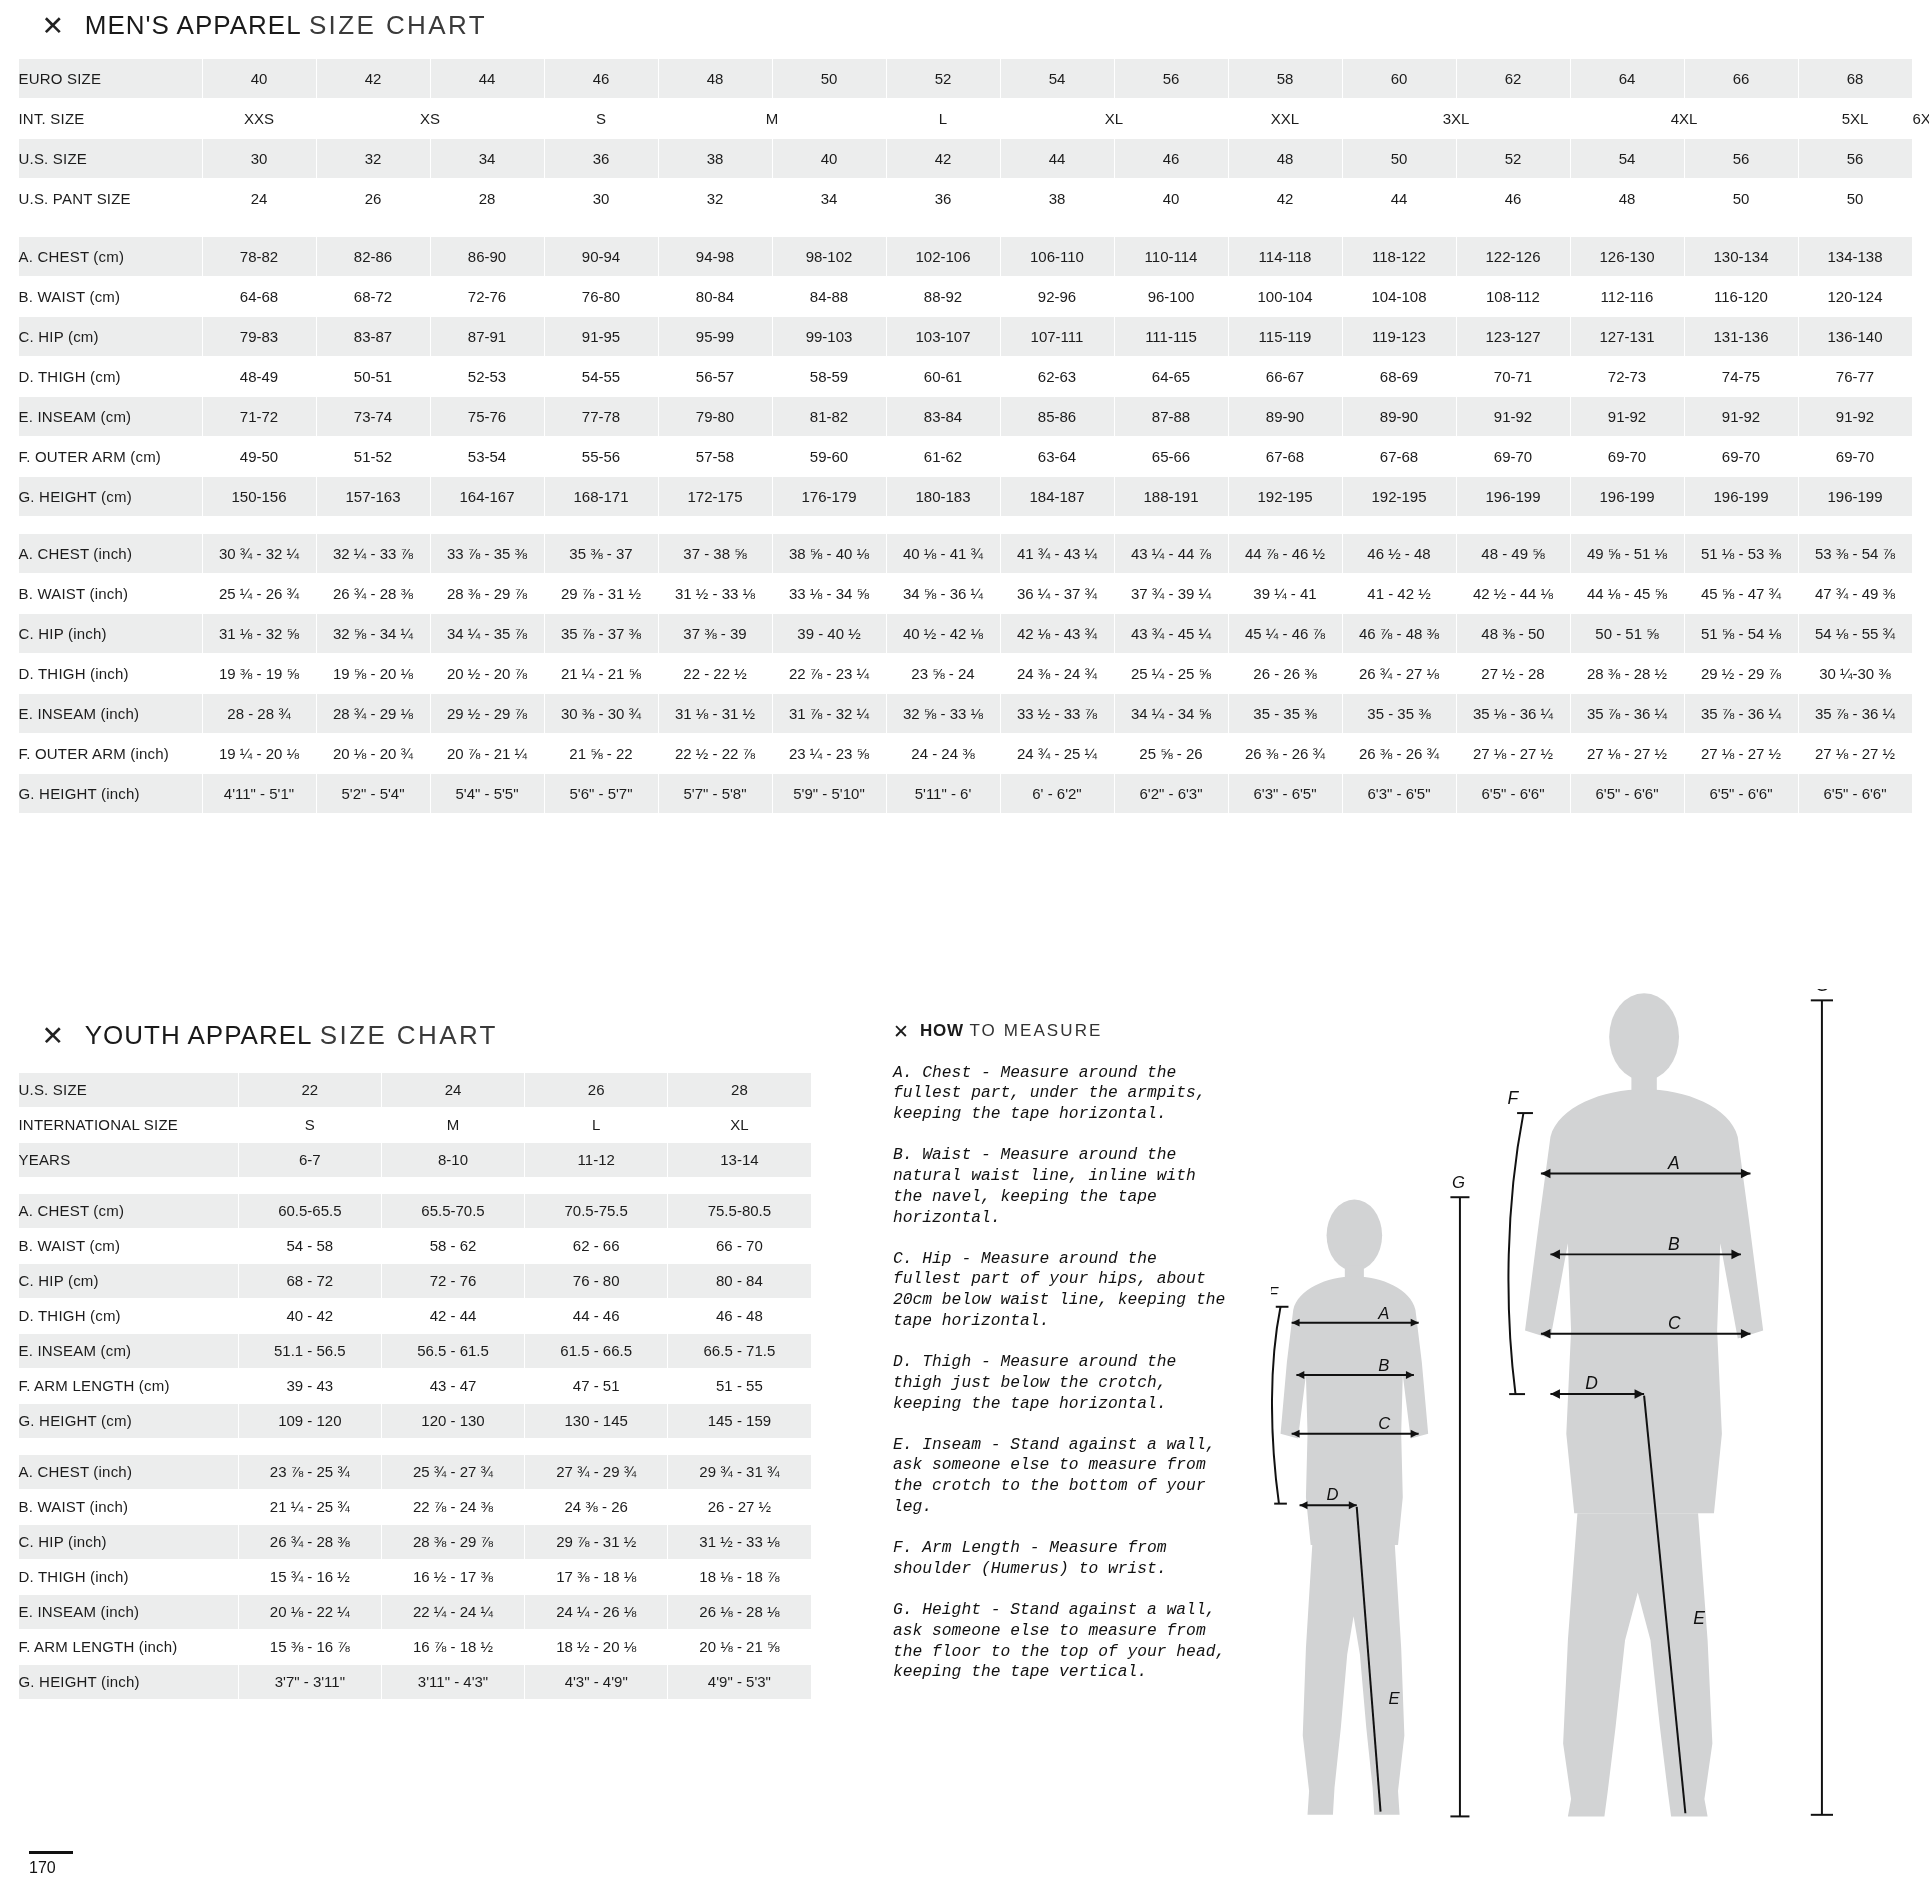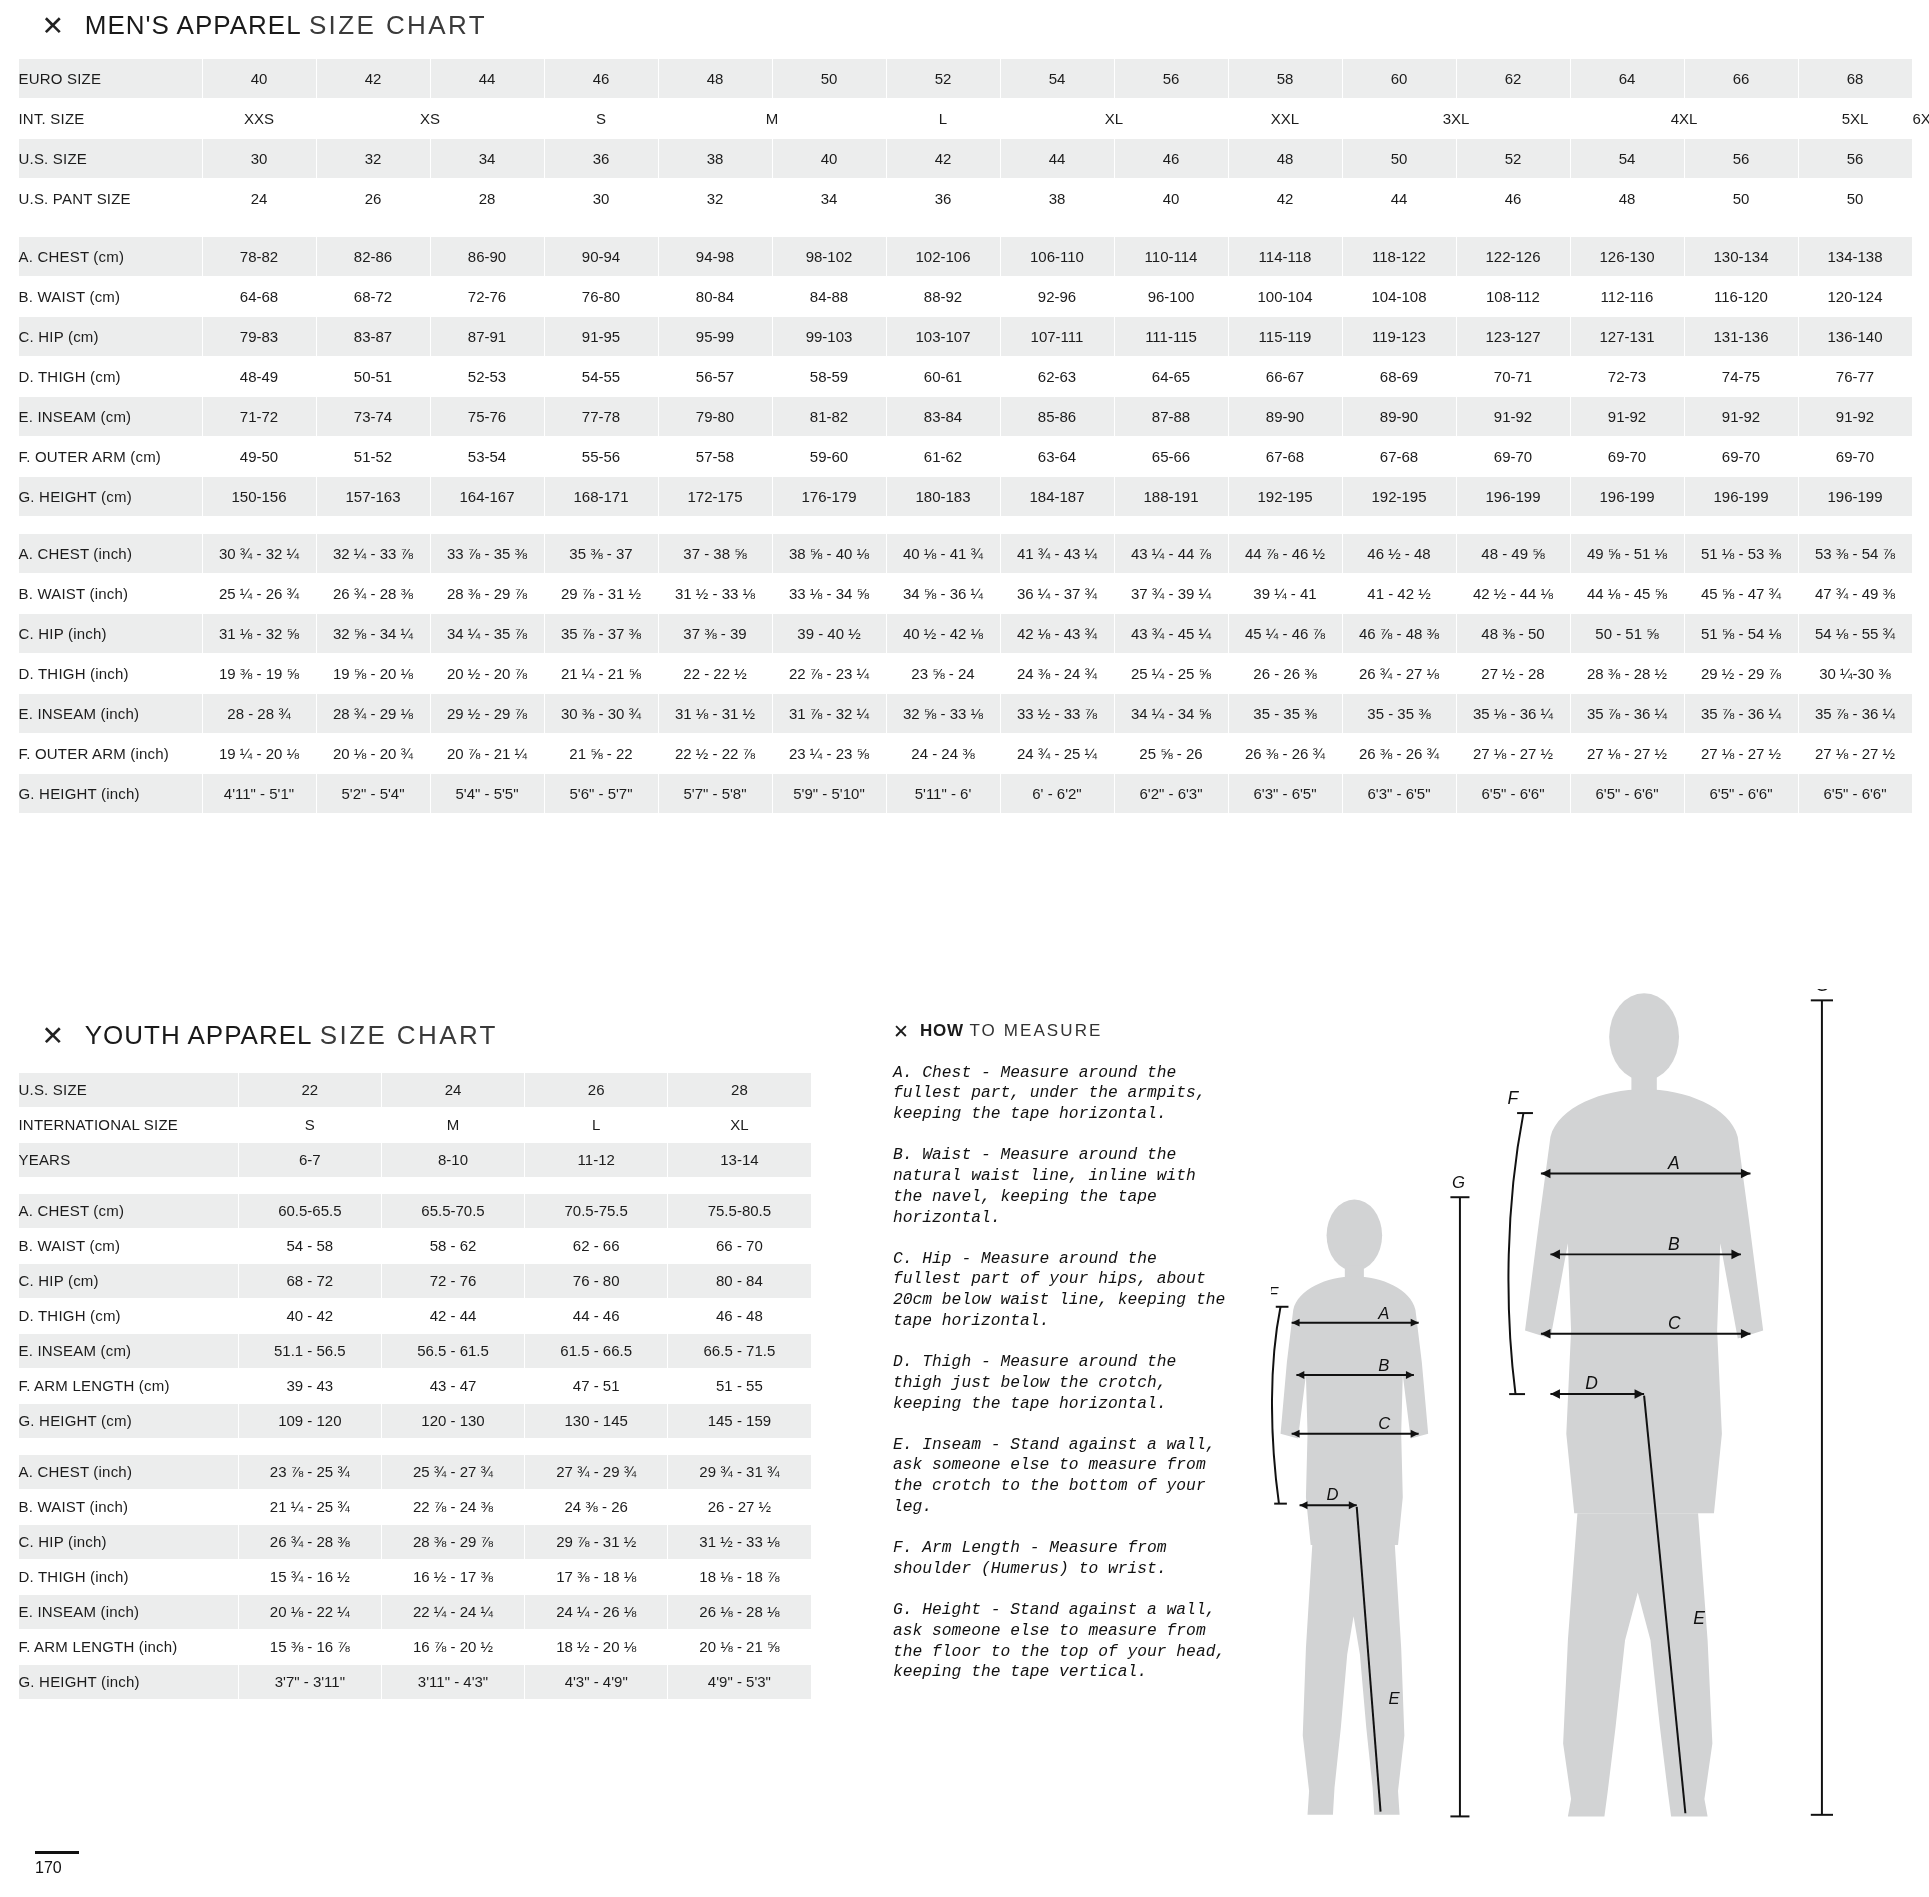--- a/index.html
+++ b/index.html
@@ -118,21 +118,21 @@
     position: absolute;
     left: 1271px;
     top: 989px;
     width: 643px;
     height: 834px;
   }
 
   
   #footer {
     position: absolute;
-    left: 35px;
+    left: 29px;
     bottom: 20.6px;
   }
   #footer .rule {
     width: 44px; height: 2.4px; background: #111; margin-bottom: 5.6px;
   }
   #footer .pg { font-size: 16px; color: #111; }
 </style>
 </head>
 <body>
 
@@ -609,21 +609,21 @@
       <tr class="row-grey">
         <td class="lbl">E. INSEAM (inch)</td>
         <td>20 ⅛ - 22 ¼</td>
           <td>22 ¼ - 24 ¼</td>
           <td>24 ¼ - 26 ⅛</td>
           <td>26 ⅛ - 28 ⅛</td>
       </tr>
       <tr class="row-white">
         <td class="lbl">F. ARM LENGTH (inch)</td>
         <td>15 ⅜ - 16 ⅞</td>
-          <td>16 ⅞ - 20 ½</td>
+          <td>16 ⅞ - 18 ½</td>
           <td>18 ½ - 20 ⅛</td>
           <td>20 ⅛ - 21 ⅝</td>
       </tr>
       <tr class="row-grey">
         <td class="lbl">G. HEIGHT (inch)</td>
         <td>3'7" - 3'11"</td>
           <td>3'11" - 4'3"</td>
           <td>4'3" - 4'9"</td>
           <td>4'9" - 5'3"</td>
       </tr>

